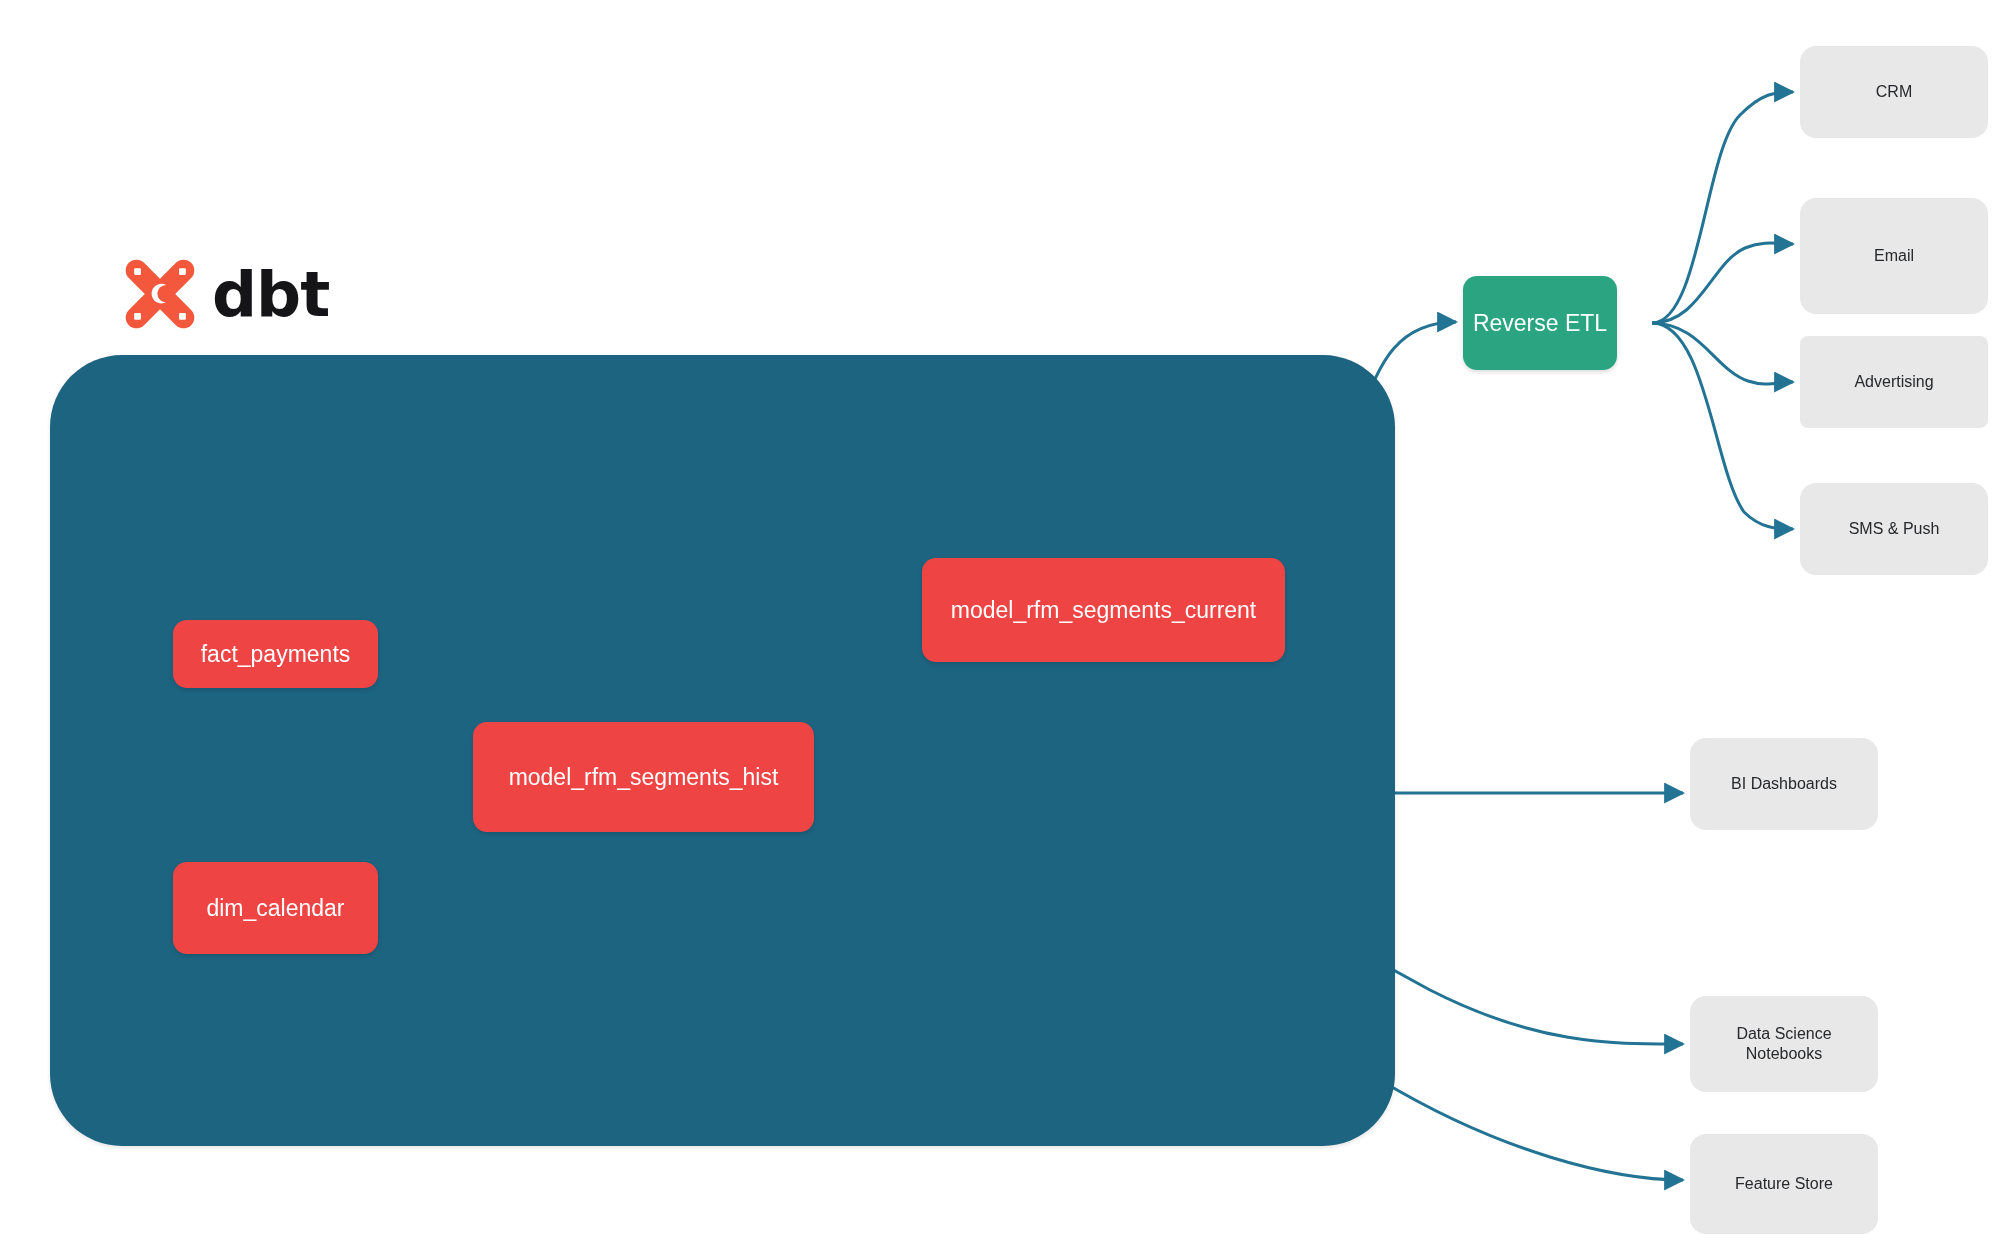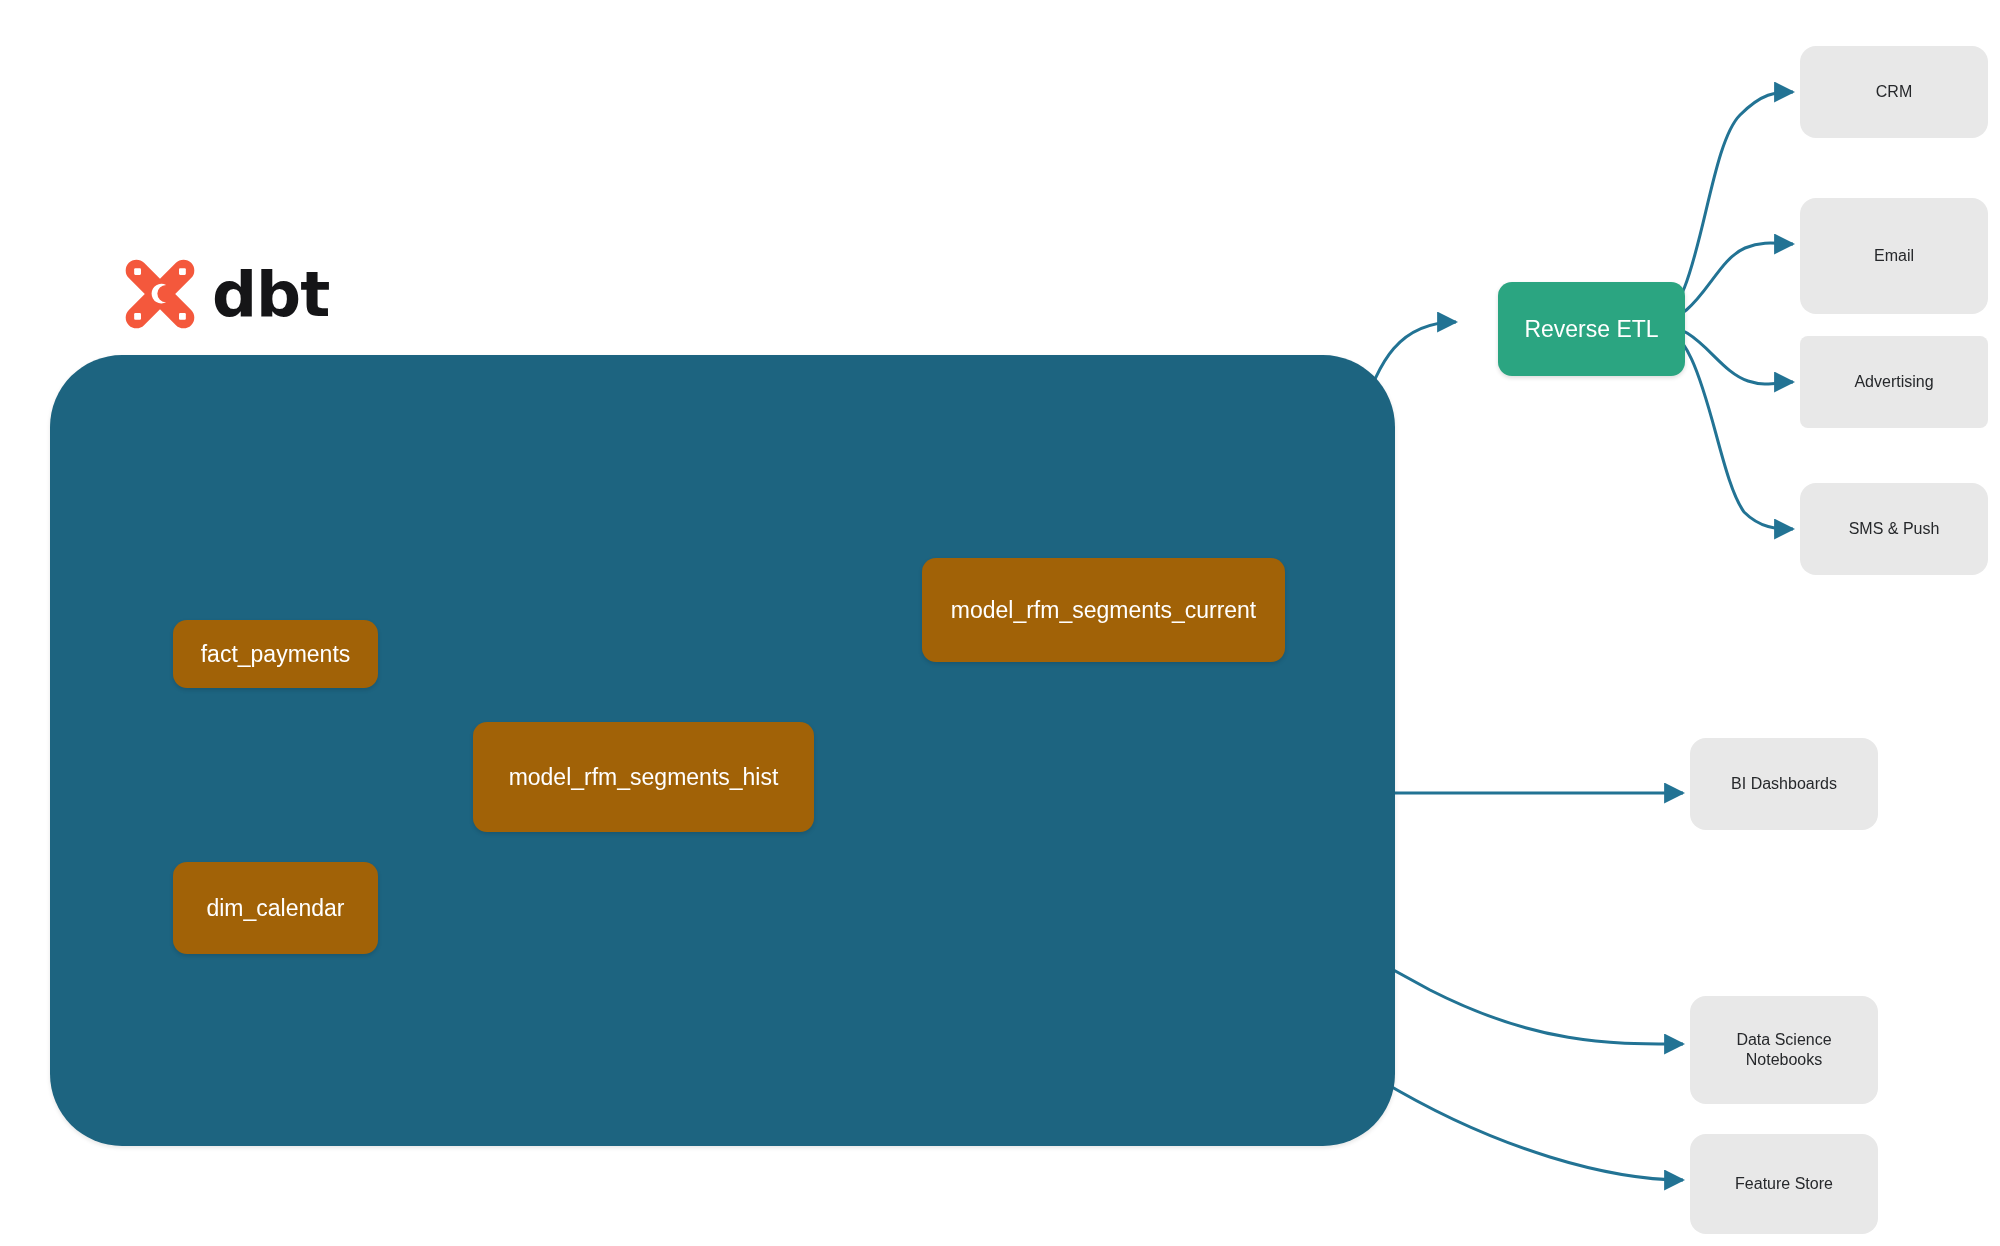--- a/index.html
+++ b/index.html
@@ -68,21 +68,21 @@
     position: absolute;
     display: flex;
     align-items: center;
     justify-content: center;
     text-align: center;
     box-sizing: border-box;
     border-radius: 14px;
     box-shadow: 0 2px 4px rgba(0,0,0,0.14);
   }
   .node-model {
-    background: #a16207;
+    background: #ef4444;
     color: #ffffff;
     font-size: 23px;
     padding: 0 32px;
   }
   .node-etl {
     background: #2ba581;
     color: #ffffff;
     font-size: 23px;
   }
   .node-dest {
@@ -92,27 +92,27 @@
     line-height: 1.28;
     border-radius: 16px;
     box-shadow: none;
   }
 
   
   #node-fact-payments        { left: 173px; top: 620px;  width: 205px; height: 68px;  }
   #node-dim-calendar         { left: 173px; top: 862px;  width: 205px; height: 92px;  }
   #node-rfm-hist             { left: 473px; top: 722px;  width: 341px; height: 110px; }
   #node-rfm-current          { left: 922px; top: 558px;  width: 363px; height: 104px; }
-  #node-reverse-etl          { left: 1498px; top: 276px; width: 187px; height: 94px; margin-top: 6px;  }
+  #node-reverse-etl          { left: 1463px; top: 276px; width: 154px; height: 94px;  }
   #node-crm                  { left: 1800px; top: 46px;  width: 188px; height: 92px;  }
   #node-email                { left: 1800px; top: 198px; width: 188px; height: 116px;  }
   #node-advertising          { left: 1800px; top: 336px; width: 188px; height: 92px; border-radius: 8px;  }
   #node-sms-push             { left: 1800px; top: 483px; width: 188px; height: 92px;  }
   #node-bi-dashboards        { left: 1690px; top: 738px; width: 188px; height: 92px;  }
-  #node-ds-notebooks         { left: 1690px; top: 996px; width: 188px; height: 108px;  }
+  #node-ds-notebooks         { left: 1690px; top: 996px; width: 188px; height: 96px;  }
   #node-feature-store        { left: 1690px; top: 1134px;width: 188px; height: 100px;  }
 </style>
 </head>
 <body>
 
 <div id="canvas">
 
   <svg id="edge-layer" viewBox="0 0 2000 1246" width="2000" height="1246">
     <defs>
       <marker id="arrow-ext" viewBox="0 0 10 10" refX="9" refY="5" markerWidth="7" markerHeight="7" orient="auto-start-reverse">

